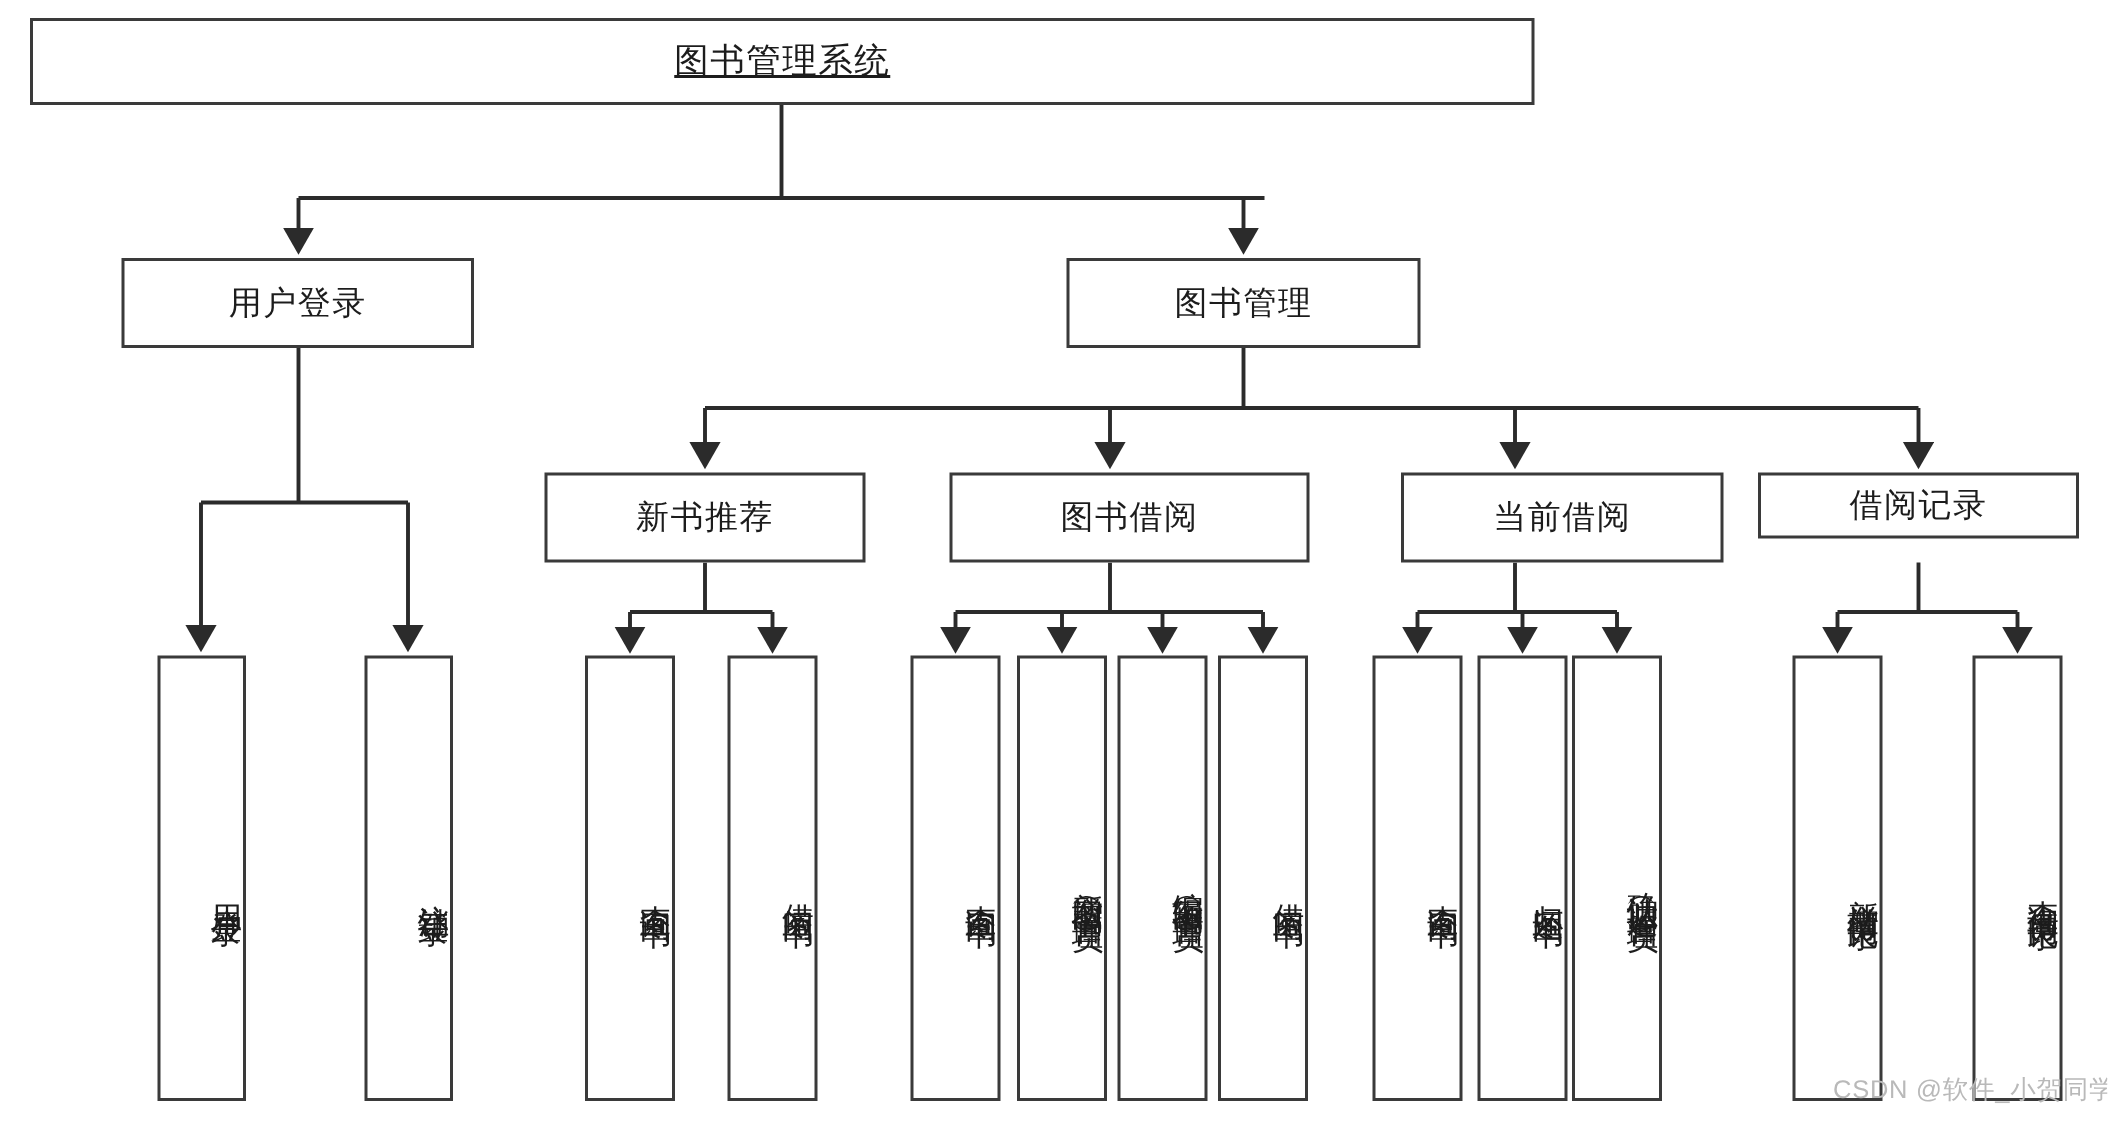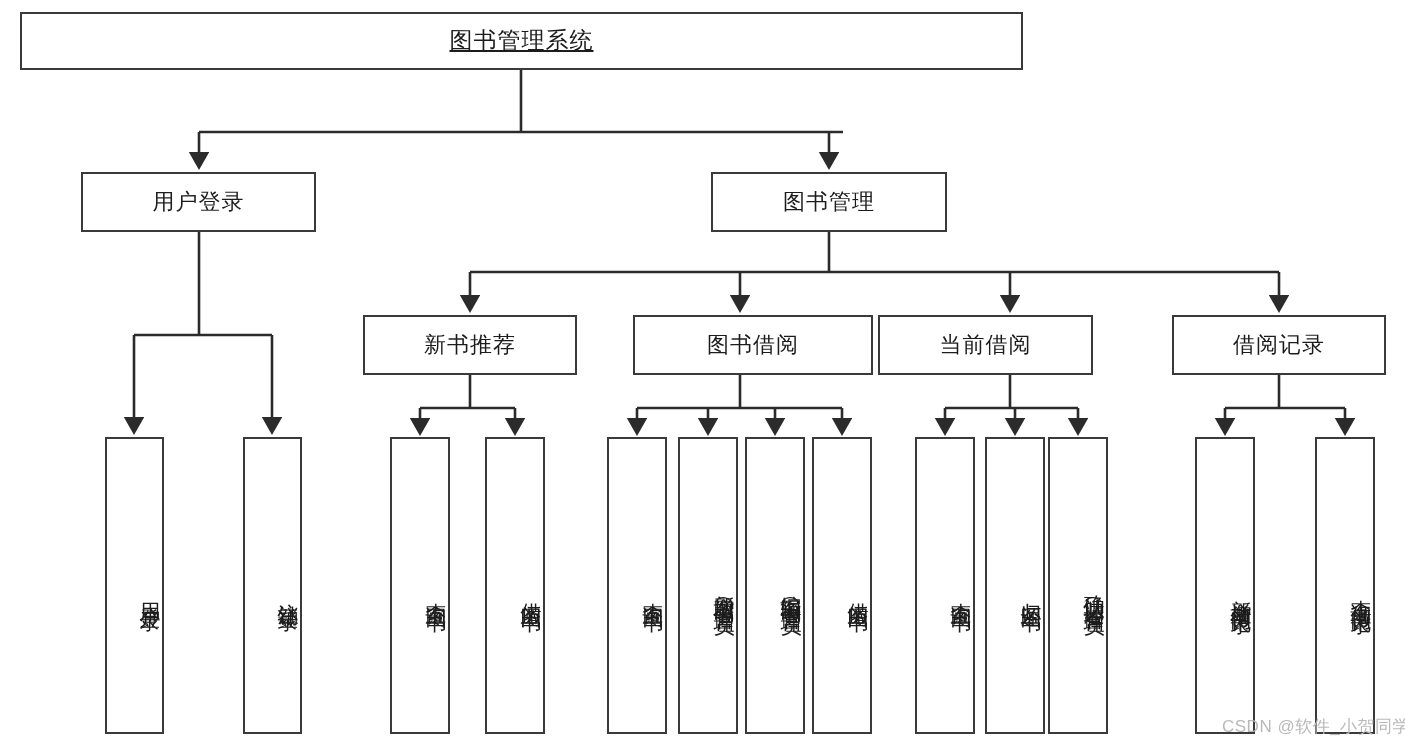--- a/index.html
+++ b/index.html
@@ -136,24 +136,24 @@
   <div class="node horiz" style="left:711px; top:172px; width:236px; height:60px;">
     <span>图书管理</span>
   </div>
 
   <div class="node horiz" style="left:363px; top:315px; width:214px; height:60px;">
     <span>新书推荐</span>
   </div>
   <div class="node horiz" style="left:633px; top:315px; width:240px; height:60px;">
     <span>图书借阅</span>
   </div>
-  <div class="node horiz" style="left:878px; top:315px; width:215px; height:60px;">
+  <div class="node horiz" style="left:934px; top:315px; width:215px; height:60px;">
     <span>当前借阅</span>
   </div>
-  <div class="node horiz" style="left:1172px; top:315px; width:214px; height:60px;">
+  <div class="node horiz" style="left:1172px; top:315px; width:214px; height:44px;">
     <span>借阅记录</span>
   </div>
 
   <div class="node vert" style="left:105px; top:437px; width:59px; height:297px;">
     <span>用户登录</span>
   </div>
   <div class="node vert" style="left:243px; top:437px; width:59px; height:297px;">
     <span>注销登录</span>
   </div>
 

